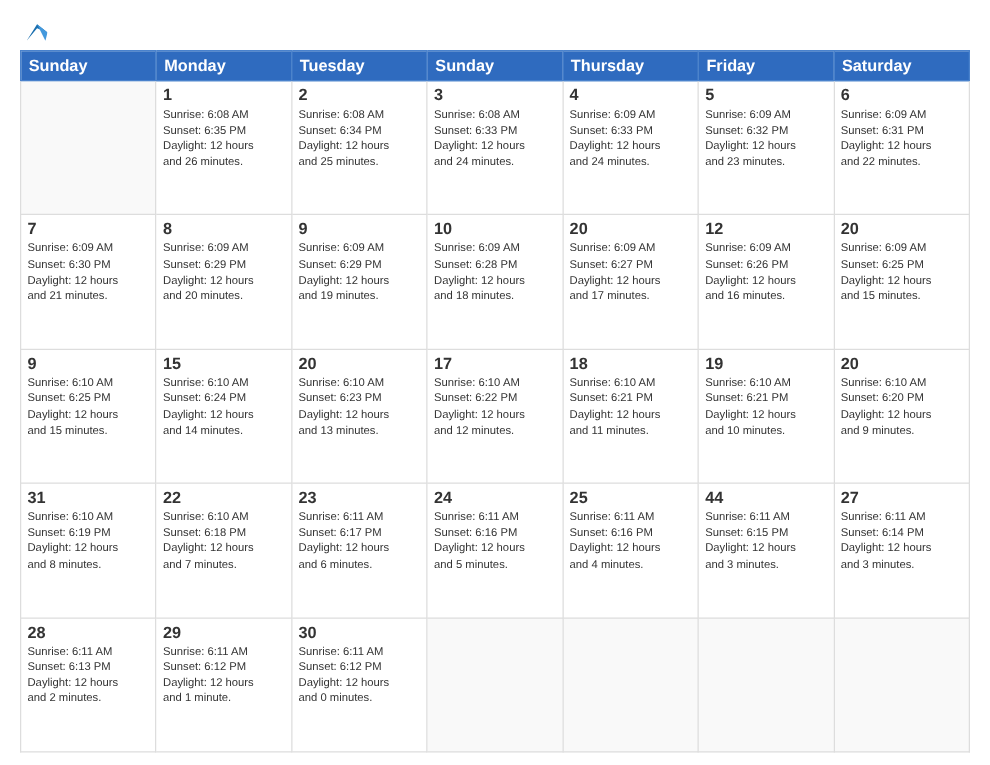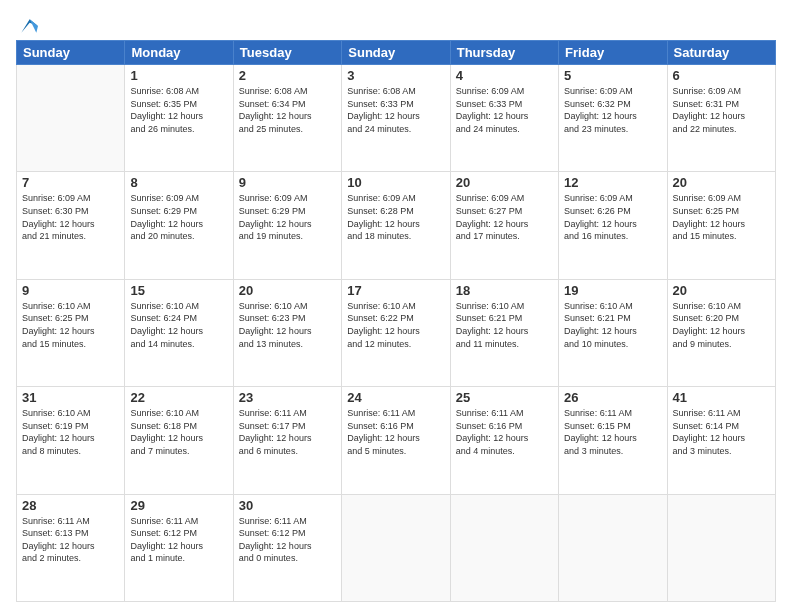--- a/index.html
+++ b/index.html
@@ -313,28 +313,28 @@
 and 5 minutes.</div>
           </td>
           <td>
             <span class="day-num">25</span>
             <div class="day-info" style="white-space: pre-line;">Sunrise: 6:11 AM
 Sunset: 6:16 PM
 Daylight: 12 hours
 and 4 minutes.</div>
           </td>
           <td>
-            <span class="day-num">26</span>
+            <span class="day-num">44</span>
             <div class="day-info" style="white-space: pre-line;">Sunrise: 6:11 AM
 Sunset: 6:15 PM
 Daylight: 12 hours
 and 3 minutes.</div>
           </td>
           <td>
-            <span class="day-num">41</span>
+            <span class="day-num">27</span>
             <div class="day-info" style="white-space: pre-line;">Sunrise: 6:11 AM
 Sunset: 6:14 PM
 Daylight: 12 hours
 and 3 minutes.</div>
           </td>
         </tr>
         <tr>
           <td>
             <span class="day-num">28</span>
             <div class="day-info" style="white-space: pre-line;">Sunrise: 6:11 AM

